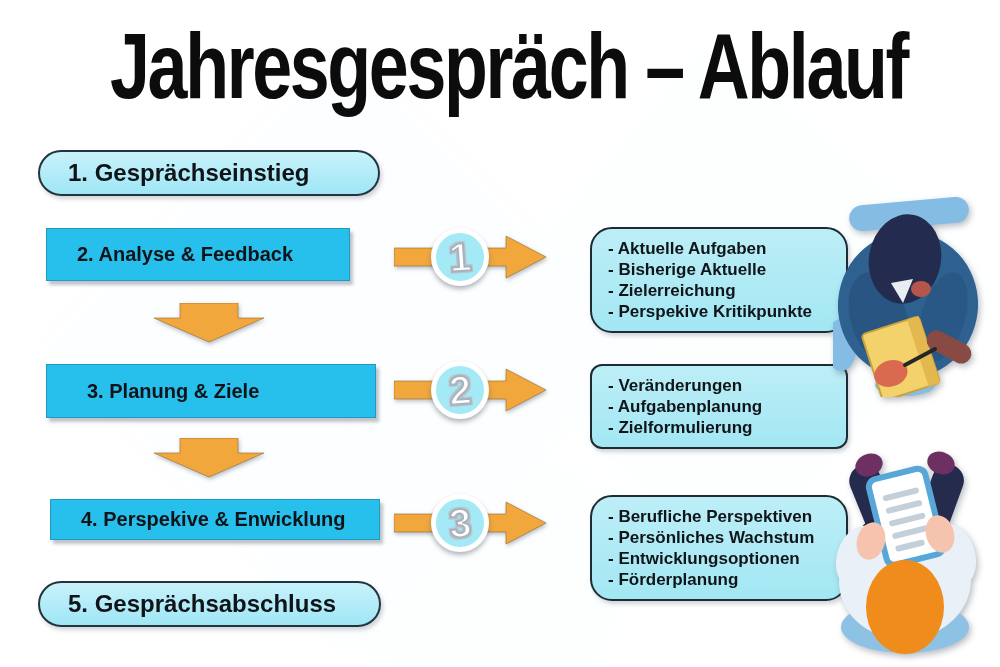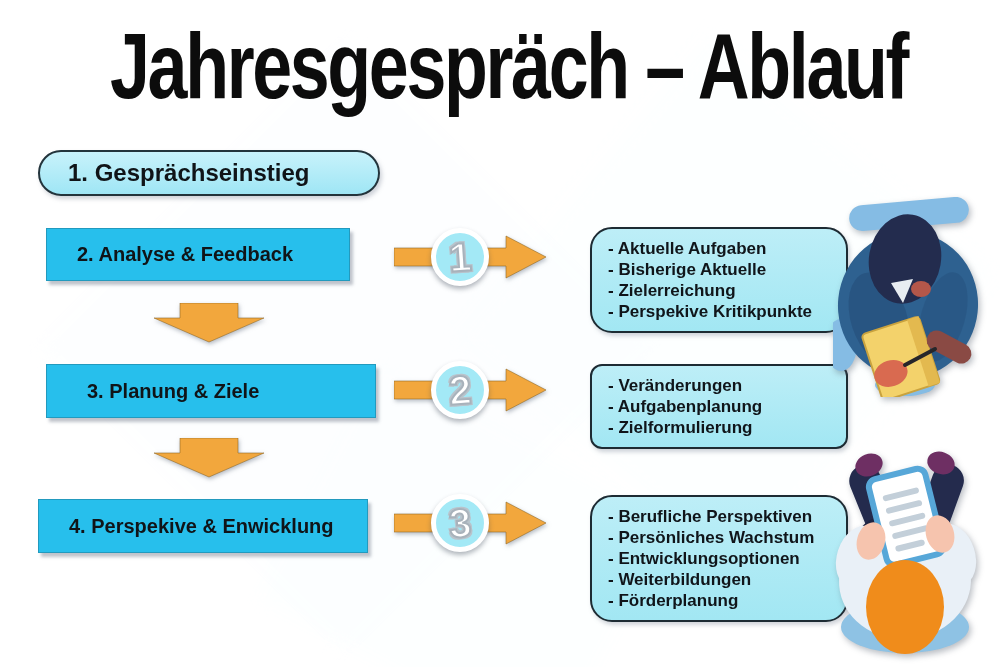--- a/index.html
+++ b/index.html
@@ -33,21 +33,21 @@
 
   .srect{
     position:absolute;z-index:3;box-sizing:border-box;
     background:#27bfec;border:1px solid rgba(25,85,105,0.35);
     display:flex;align-items:center;padding-left:30px;
     font-size:20px;font-weight:bold;color:#101418;
     box-shadow:3px 4px 3px rgba(115,125,140,0.45);
   }
   #step2{left:46px;top:228px;width:304px;height:53px;}
   #step3{left:46px;top:364px;width:330px;height:54px;padding-left:40px;}
-  #step4{left:38px;top:499px;width:330px;height:54px;}
+  #step4{left:50px;top:499px;width:330px;height:41px;}
 
   .darrow{position:absolute;z-index:3;left:152px;width:114px;height:40px;
     filter:drop-shadow(1px 2px 2px rgba(110,120,135,0.5));}
   #darrow1{top:303px;} #darrow2{top:438px;}
 
   .hconn{position:absolute;z-index:3;left:394px;width:154px;height:46px;
     filter:drop-shadow(1px 2px 2px rgba(110,120,135,0.5));}
   #hc1{top:234px;} #hc2{top:367px;} #hc3{top:500px;}
 
   .badge{
@@ -106,20 +106,23 @@
   </div>
 
   <svg class="darrow" id="darrow2" viewBox="0 0 114 40">
     <path d="M28 0 H86 V15 H112 L57 39 L2 15 H28 Z" fill="#f2a73d" stroke="#8a6420" stroke-width="1" stroke-opacity="0.55"></path>
   </svg>
 
   <div class="srect" id="step4">
     <span>4. Perspekive &amp; Enwicklung</span>
   </div>
 
+  <div class="pill" id="step5">
+    <span>5. Gesprächsabschluss</span>
+  </div>
 
   <svg class="hconn" id="hc1" viewBox="0 0 154 46">
     <path d="M0 14 H112 V2 L152 23 L112 44 V32 H0 Z" fill="#f2a73d" stroke="#8a6420" stroke-width="1" stroke-opacity="0.55"></path>
   </svg>
   <div class="badge" id="badge1">
     <span>1</span>
   </div>
   <div class="detail" id="detail1">
     <div>- Aktuelle Aufgaben</div>
     <div>- Bisherige Aktuelle</div>
@@ -142,21 +145,20 @@
   <svg class="hconn" id="hc3" viewBox="0 0 154 46">
     <path d="M0 14 H112 V2 L152 23 L112 44 V32 H0 Z" fill="#f2a73d" stroke="#8a6420" stroke-width="1" stroke-opacity="0.55"></path>
   </svg>
   <div class="badge" id="badge3">
     <span>3</span>
   </div>
   <div class="detail" id="detail3">
     <div>- Berufliche Perspektiven</div>
     <div>- Persönliches Wachstum</div>
     <div>- Entwicklungsoptionen</div>
-    <div>- Weiterbildungen</div>
     <div>- Förderplanung</div>
   </div>
 
   <svg class="illu" id="illu-top" viewBox="0 0 150 200">
     <g>
       <rect x="16" y="4" width="120" height="26" rx="13" fill="#85bce4" transform="rotate(-5 76 17)"></rect>
       <ellipse cx="8" cy="148" rx="16" ry="26" fill="#85bce4"></ellipse>
       <ellipse cx="72" cy="188" rx="30" ry="11" fill="#85bce4"></ellipse>
     </g>
     <g>

